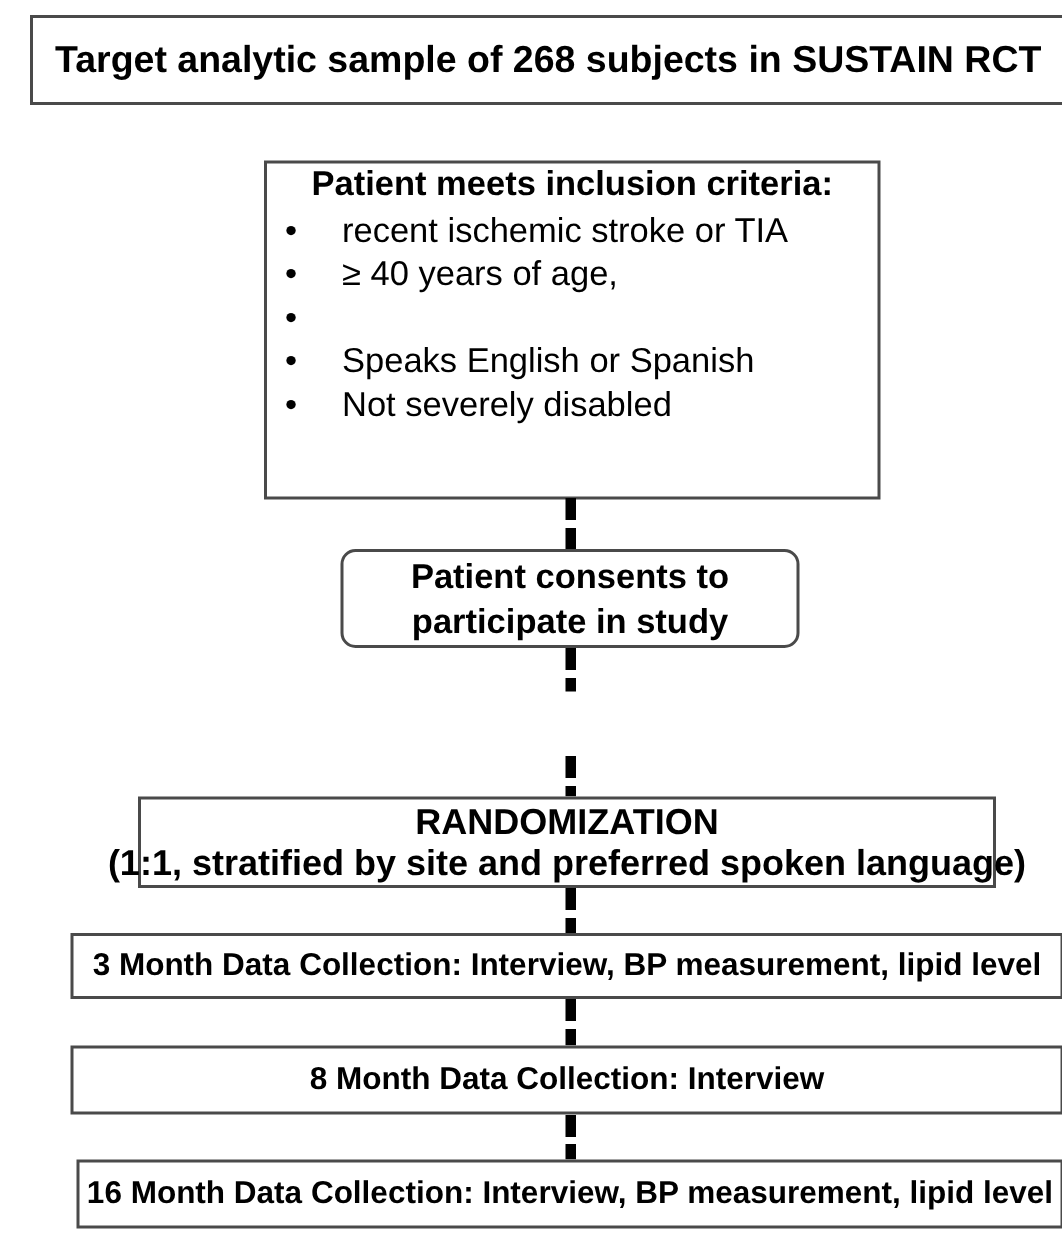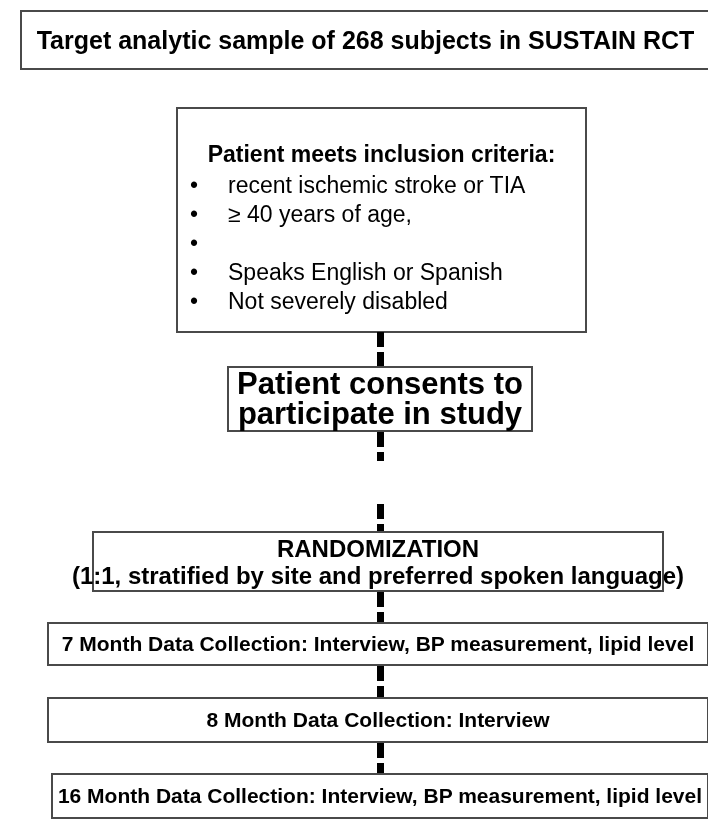--- a/index.html
+++ b/index.html
@@ -25,21 +25,20 @@
   }
   
   .title-box {
     left: 6px; top: 10px; width: 691px; height: 60px;
     display: flex; align-items: center; justify-content: center;
     font-size: 25px; font-weight: bold; white-space: pre;
   }
   
   .inclusion-box {
     left: 162px; top: 107px; width: 411px; height: 226px;
-    padding-top: 32px;
   }
   .inclusion-heading {
     text-align: center;
     font-size: 23px; font-weight: bold; line-height: 26px;
   }
   .inclusion-box ul {
     list-style: none;
     margin: 4px 0 0 0;
     padding: 0;
   }
@@ -51,21 +50,21 @@
   .bullet-dot {
     width: 50px;
     padding-left: 12px;
     box-sizing: border-box;
     flex: 0 0 auto;
   }
   
   .consent-box {
     left: 213px; top: 366px; width: 306px; height: 66px;
     display: flex; flex-direction: column; align-items: center; justify-content: center;
-    font-size: 31px; font-weight: bold; line-height: 30px; text-align: center;
+    font-size: 23px; font-weight: bold; line-height: 30px; text-align: center; border-radius: 10px;
   }
   
   .row-box {
     display: flex; align-items: center; justify-content: center;
     font-size: 21px; font-weight: bold; white-space: pre-wrap; text-align: center;
   }
   .baseline-box  { left: 33px; top: 461px; width: 662px; height: 43px; }
   .month3-box    { left: 33px; top: 622px; width: 662px; height: 44px; }
   .month8-box    { left: 33px; top: 697px; width: 662px; height: 46px; }
   .month12-box   { left: 37px; top: 773px; width: 658px; height: 46px; }
@@ -142,21 +141,21 @@
   <div class="connector c3"></div>
 
   <div class="box randomization-box">
     <span class="randomization-line1">RANDOMIZATION</span>
     <span class="randomization-line2">(1:1, stratified by site and preferred spoken language)</span>
   </div>
 
   <div class="connector c4"></div>
 
   <div class="box row-box month3-box">
-    <span>7 Month Data Collection: Interview, BP measurement, lipid level</span>
+    <span>3 Month Data Collection: Interview, BP measurement, lipid level</span>
   </div>
 
   <div class="connector c5"></div>
 
   <div class="box row-box month8-box">
     <span>8 Month Data Collection: Interview</span>
   </div>
 
   <div class="connector c6"></div>
 

